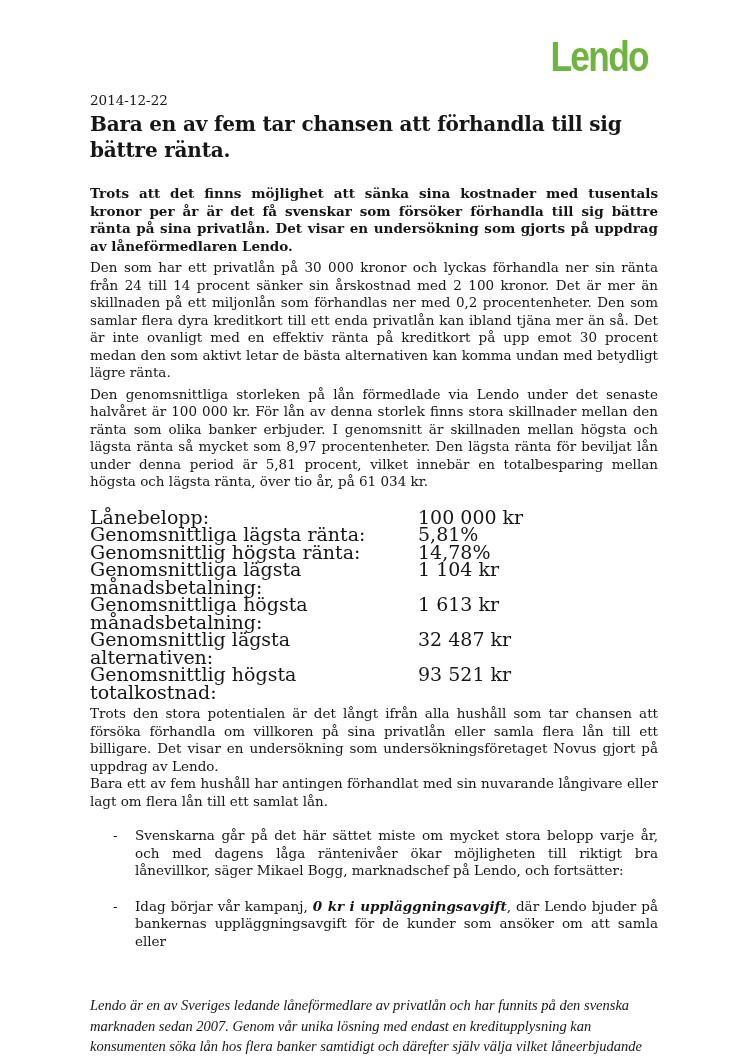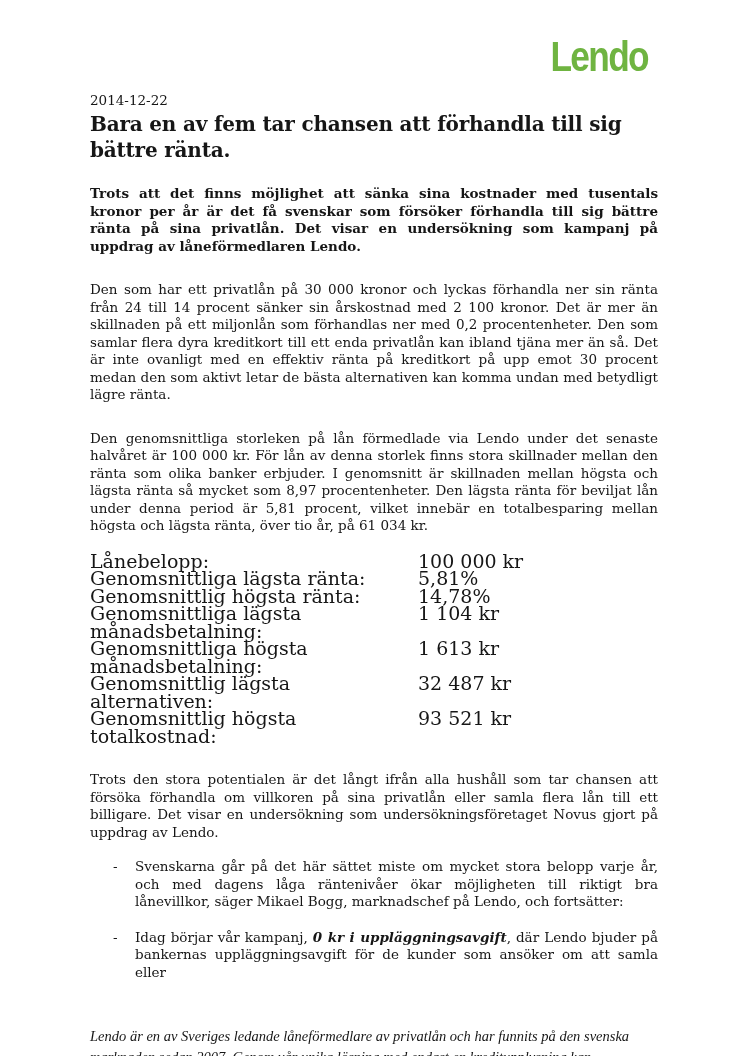--- a/index.html
+++ b/index.html
@@ -46,21 +46,21 @@
     letter-spacing: -0.2px;
   }
   .lead {
     margin-top: 22px;
     font-size: 13.5px;
     font-weight: bold;
     line-height: 17.5px;
     text-align: justify;
   }
   .para {
-    margin-top: 26px;
+    margin-top: 4px;
     font-size: 13.5px;
     line-height: 17.5px;
     text-align: justify;
   }
   .para-cont {
     margin-top: 0;
     font-size: 13.5px;
     line-height: 17.5px;
     text-align: justify;
   }
@@ -102,21 +102,21 @@
   <div class="content">
 
     <div class="logo-row">
       <span class="logo" style="color: rgb(111, 180, 65);">Lendo</span>
     </div>
 
     <div class="date">2014-12-22</div>
 
     <h1 class="title">Bara en av fem tar chansen att förhandla till sig bättre ränta.</h1>
 
-    <p class="lead">Trots att det finns möjlighet att sänka sina kostnader med tusentals kronor per år är det få svenskar som försöker förhandla till sig bättre ränta på sina privatlån. Det visar en undersökning som kampanj på uppdrag av låneförmedlaren Lendo.</p>
+    <p class="lead">Trots att det finns möjlighet att sänka sina kostnader med tusentals kronor per år är det få svenskar som försöker förhandla till sig bättre ränta på sina privatlån. Det visar en undersökning som gjorts på uppdrag av låneförmedlaren Lendo.</p>
 
     <p class="para">Den som har ett privatlån på 30 000 kronor och lyckas förhandla ner sin ränta från 24 till 14 procent sänker sin årskostnad med 2 100 kronor. Det är mer än skillnaden på ett miljonlån som förhandlas ner med 0,2 procentenheter. Den som samlar flera dyra kreditkort till ett enda privatlån kan ibland tjäna mer än så. Det är inte ovanligt med en effektiv ränta på kreditkort på upp emot 30 procent medan den som aktivt letar de bästa alternativen kan komma undan med betydligt lägre ränta.</p>
 
     <p class="para">Den genomsnittliga storleken på lån förmedlade via Lendo under det senaste halvåret är 100 000 kr. För lån av denna storlek finns stora skillnader mellan den ränta som olika banker erbjuder. I genomsnitt är skillnaden mellan högsta och lägsta ränta så mycket som 8,97 procentenheter. Den lägsta ränta för beviljat lån under denna period är 5,81 procent, vilket innebär en totalbesparing mellan högsta och lägsta ränta, över tio år, på 61 034 kr.</p>
 
     <div class="loan-table">
       <div class="loan-row">
         <span class="loan-label">Lånebelopp:</span>
         <span class="loan-value">100 000 kr</span>
       </div>
@@ -140,20 +140,21 @@
         <span class="loan-label">Genomsnittlig lägsta alternativen:</span>
         <span class="loan-value">32 487 kr</span>
       </div>
       <div class="loan-row">
         <span class="loan-label">Genomsnittlig högsta totalkostnad:</span>
         <span class="loan-value">93 521 kr</span>
       </div>
     </div>
 
     <p class="para">Trots den stora potentialen är det långt ifrån alla hushåll som tar chansen att försöka förhandla om villkoren på sina privatlån eller samla flera lån till ett billigare. Det visar en undersökning som undersökningsföretaget Novus gjort på uppdrag av Lendo.</p>
+    <p class="para-cont">Bara ett av fem hushåll har antingen förhandlat med sin nuvarande långivare eller lagt om flera lån till ett samlat lån.</p>
 
     <div class="bullet-list">
       <div class="bullet">
         <span class="bullet-marker">-</span>
         <span class="bullet-text">Svenskarna går på det här sättet miste om mycket stora belopp varje år, och med dagens låga räntenivåer ökar möjligheten till riktigt bra lånevillkor, säger Mikael Bogg, marknadschef på Lendo, och fortsätter:</span>
       </div>
       <div class="bullet">
         <span class="bullet-marker">-</span>
         <span class="bullet-text"><span>Idag börjar vår kampanj, </span><span class="campaign-highlight">0 kr i uppläggningsavgift</span><span>, där Lendo bjuder på bankernas uppläggningsavgift för de kunder som ansöker om att samla eller</span></span>
       </div>

